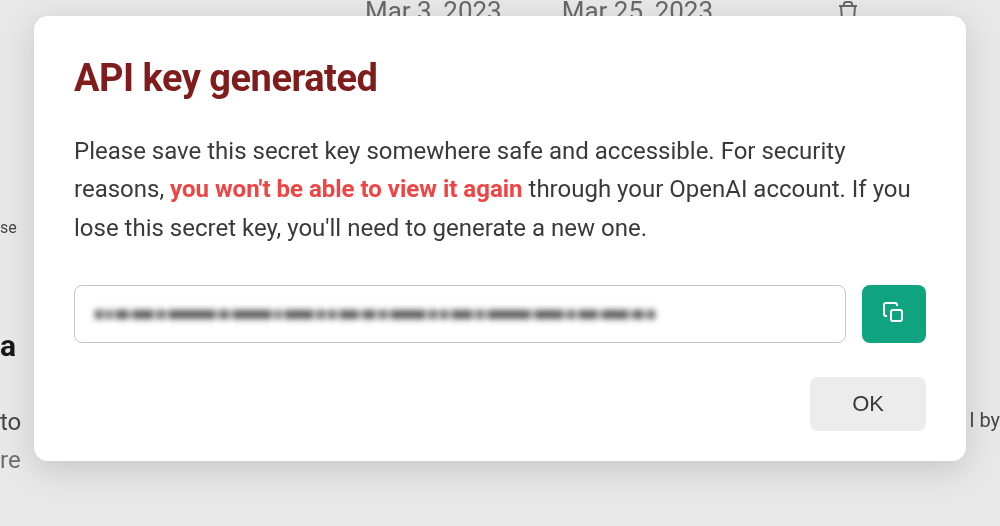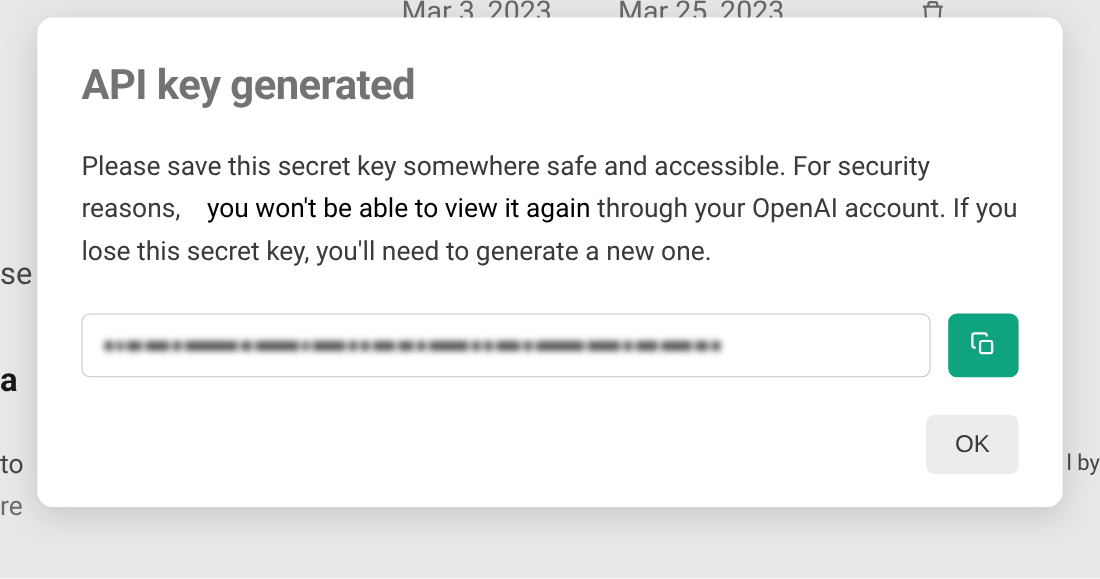--- a/index.html
+++ b/index.html
@@ -38,22 +38,22 @@
     }
     .bg-trash {
       position: absolute;
       top: 0;
       right: 140px;
       color: #6e6e6e;
     }
     .bg-se {
       position: absolute;
       left: 0;
-      top: 232px;
-      font-size: 28px;
+      top: 218px;
+      font-size: 16px;
       color: #4a4a4a;
     }
     .bg-ai {
       position: absolute;
       left: 0;
       top: 328px;
       font-size: 30px;
       font-weight: 700;
       color: #1a1a1a;
     }
@@ -99,34 +99,33 @@
       left: 34px;
       right: 34px;
       background: #ffffff;
       border-radius: 14px;
       box-shadow: 0 8px 32px rgba(0,0,0,0.15);
       padding: 40px 40px 30px 40px;
     }
     .modal-title {
       font-size: 38px;
       font-weight: 700;
-      color: #737373;
+      color: #7f1d1d;
       margin-bottom: 32px;
       letter-spacing: -0.5px;
     }
     .modal-message {
       font-size: 24px;
       line-height: 1.6;
       color: #3a3a3a;
       margin-bottom: 38px;
     }
     .modal-message .bold {
-      font-weight: 400;
-      color: #000000;
-      margin-left: 18px;
+      font-weight: 700;
+      color: #ef4444;
     }
     .key-row {
       display: flex;
       gap: 16px;
       align-items: stretch;
       margin-bottom: 34px;
     }
     .key-field {
       flex: 1;
       border: 1px solid #c5c5c5;
@@ -172,21 +171,21 @@
       stroke-width: 2;
     }
     .modal-footer {
       display: flex;
       justify-content: flex-end;
     }
     .ok-btn {
       background: #ececec;
       border: none;
       border-radius: 8px;
-      padding: 14px 26px;
+      padding: 14px 42px;
       font-size: 22px;
       font-weight: 500;
       color: #3a3a3a;
       cursor: pointer;
     }
   </style>
 </head>
 <body>
 
 <div class="background-content">

